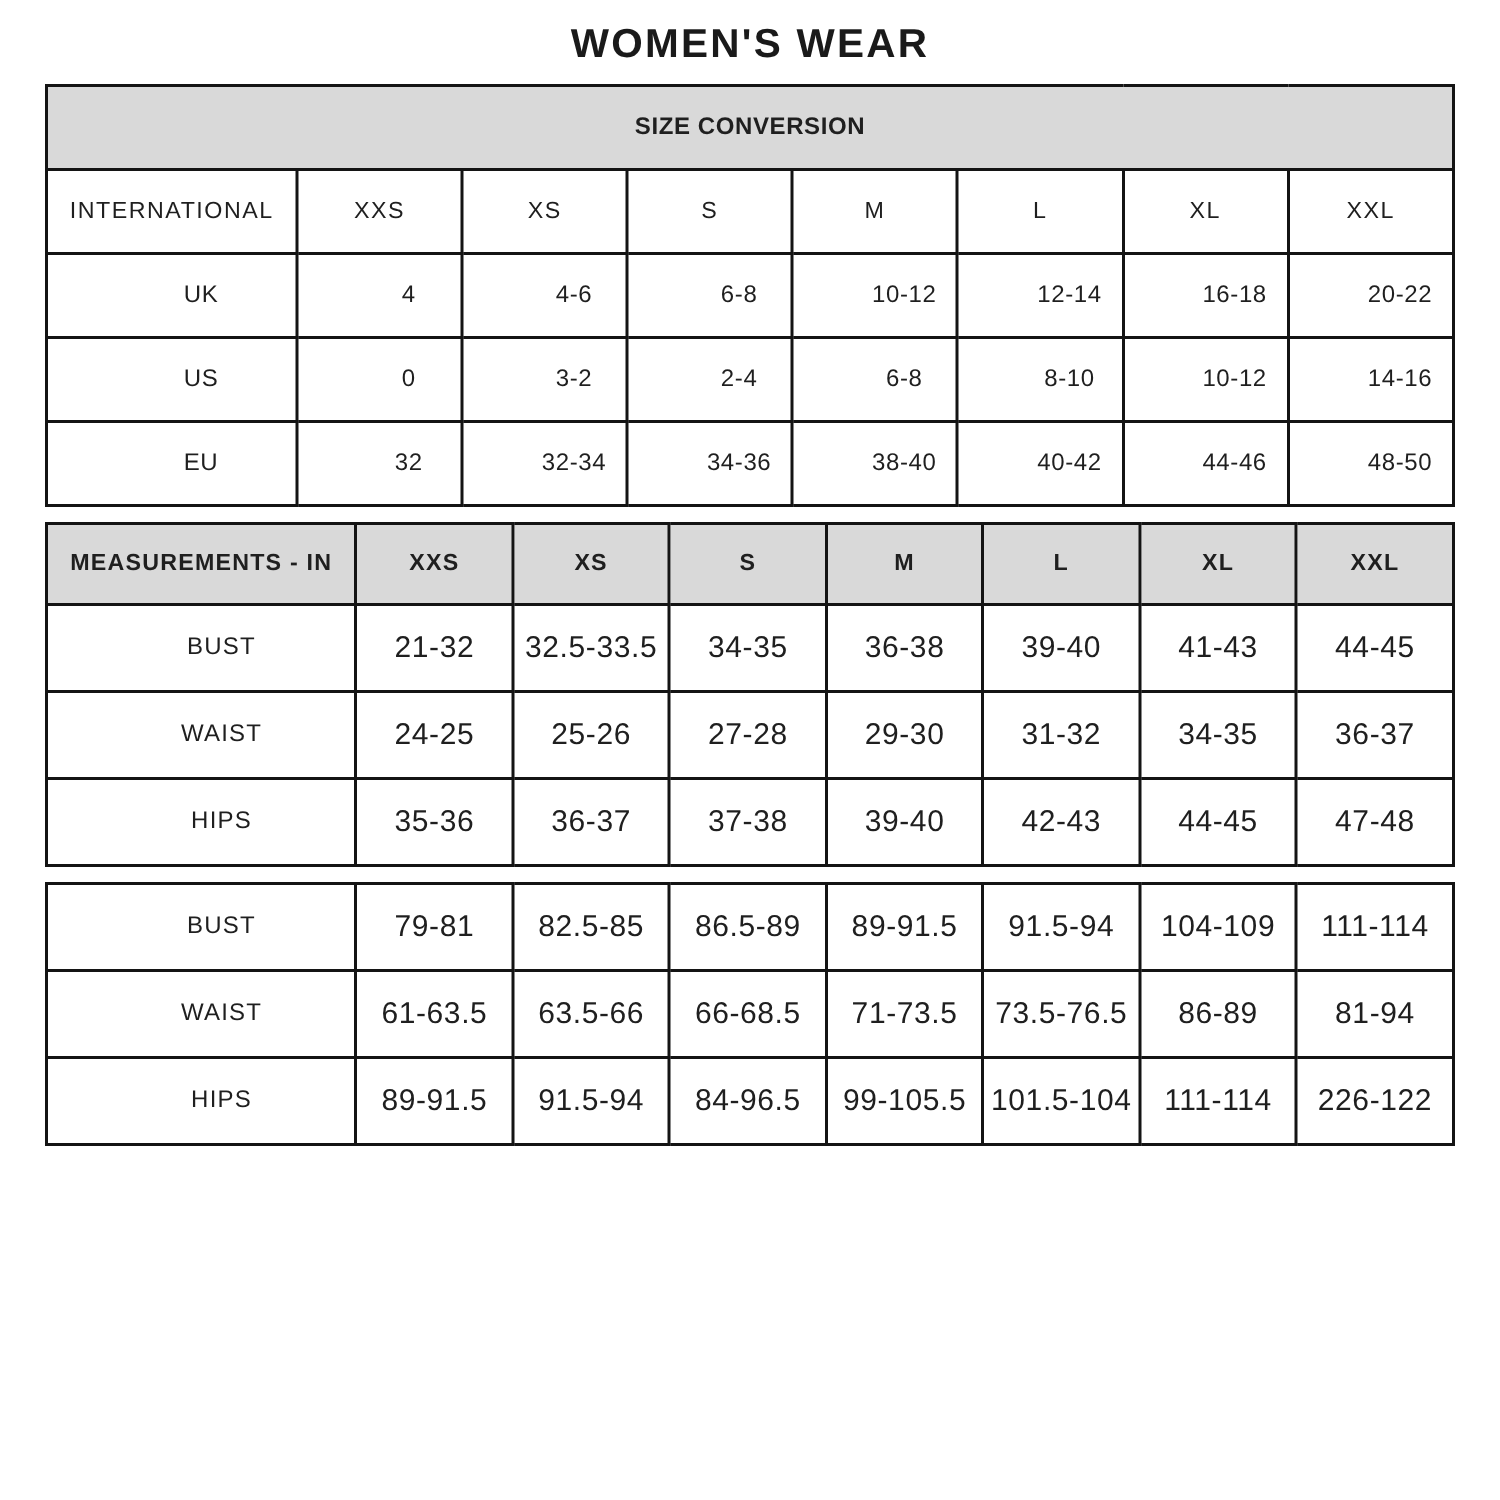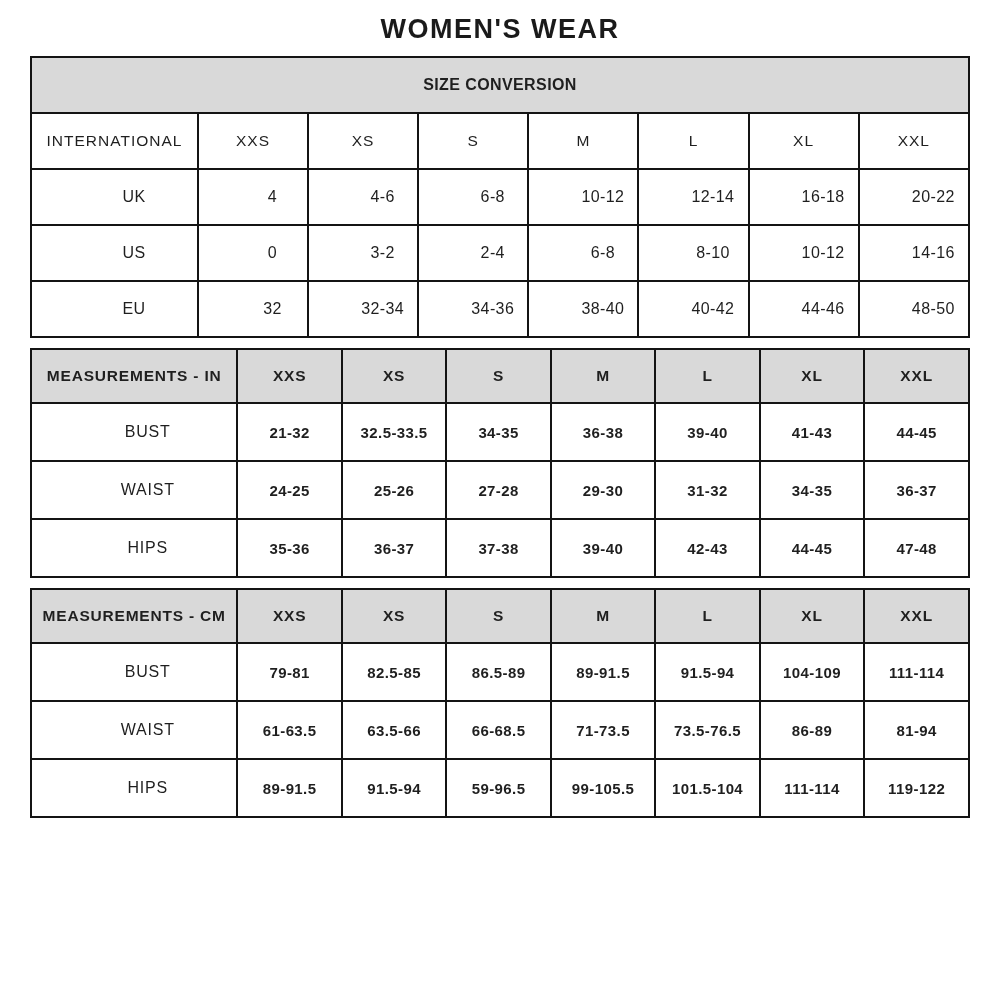--- a/index.html
+++ b/index.html
@@ -73,22 +73,22 @@
     font-size: 15.5px;
     letter-spacing: 0.8px;
   }
   .tbl-meas td.row-label-cell {
     font-size: 16px;
     font-weight: 400;
     letter-spacing: 0.8px;
     padding-left: 31px;
   }
   .tbl-meas td.data-cell {
-    font-size: 15px;
-    font-weight: 700;
+    font-size: 20px;
+    font-weight: 400;
   }
 </style>
 </head>
 <body>
 
 <div class="page">
 
   <h1 class="page-title">WOMEN'S WEAR</h1>
 
   <table class="tbl tbl-size">
@@ -209,30 +209,20 @@
       <col style="width:22.0%">
       <col style="width:11.14%">
         <col style="width:11.14%">
         <col style="width:11.14%">
       <col style="width:11.14%">
         <col style="width:11.14%">
         <col style="width:11.14%">
       <col style="width:11.16%">
     </colgroup>
     <tbody>
-        <tr class="hdr-row">
-          <td class="column-header-cell">MEASUREMENTS - CM</td>
-          <td class="column-header-cell">XXS</td>
-          <td class="column-header-cell">XS</td>
-          <td class="column-header-cell">S</td>
-          <td class="column-header-cell">M</td>
-          <td class="column-header-cell">L</td>
-          <td class="column-header-cell">XL</td>
-          <td class="column-header-cell">XXL</td>
-        </tr>
         <tr>
           <td class="row-label-cell">BUST</td>
           <td class="data-cell">79-81</td>
           <td class="data-cell">82.5-85</td>
           <td class="data-cell">86.5-89</td>
           <td class="data-cell">89-91.5</td>
           <td class="data-cell">91.5-94</td>
           <td class="data-cell">104-109</td>
           <td class="data-cell">111-114</td>
         </tr>
@@ -243,22 +233,22 @@
           <td class="data-cell">66-68.5</td>
           <td class="data-cell">71-73.5</td>
           <td class="data-cell">73.5-76.5</td>
           <td class="data-cell">86-89</td>
           <td class="data-cell">81-94</td>
         </tr>
         <tr>
           <td class="row-label-cell">HIPS</td>
           <td class="data-cell">89-91.5</td>
           <td class="data-cell">91.5-94</td>
-          <td class="data-cell">59-96.5</td>
+          <td class="data-cell">84-96.5</td>
           <td class="data-cell">99-105.5</td>
           <td class="data-cell">101.5-104</td>
           <td class="data-cell">111-114</td>
-          <td class="data-cell">119-122</td>
+          <td class="data-cell">226-122</td>
         </tr>
       </tbody>
   </table>
 
 </div>
 
 </body></html>

